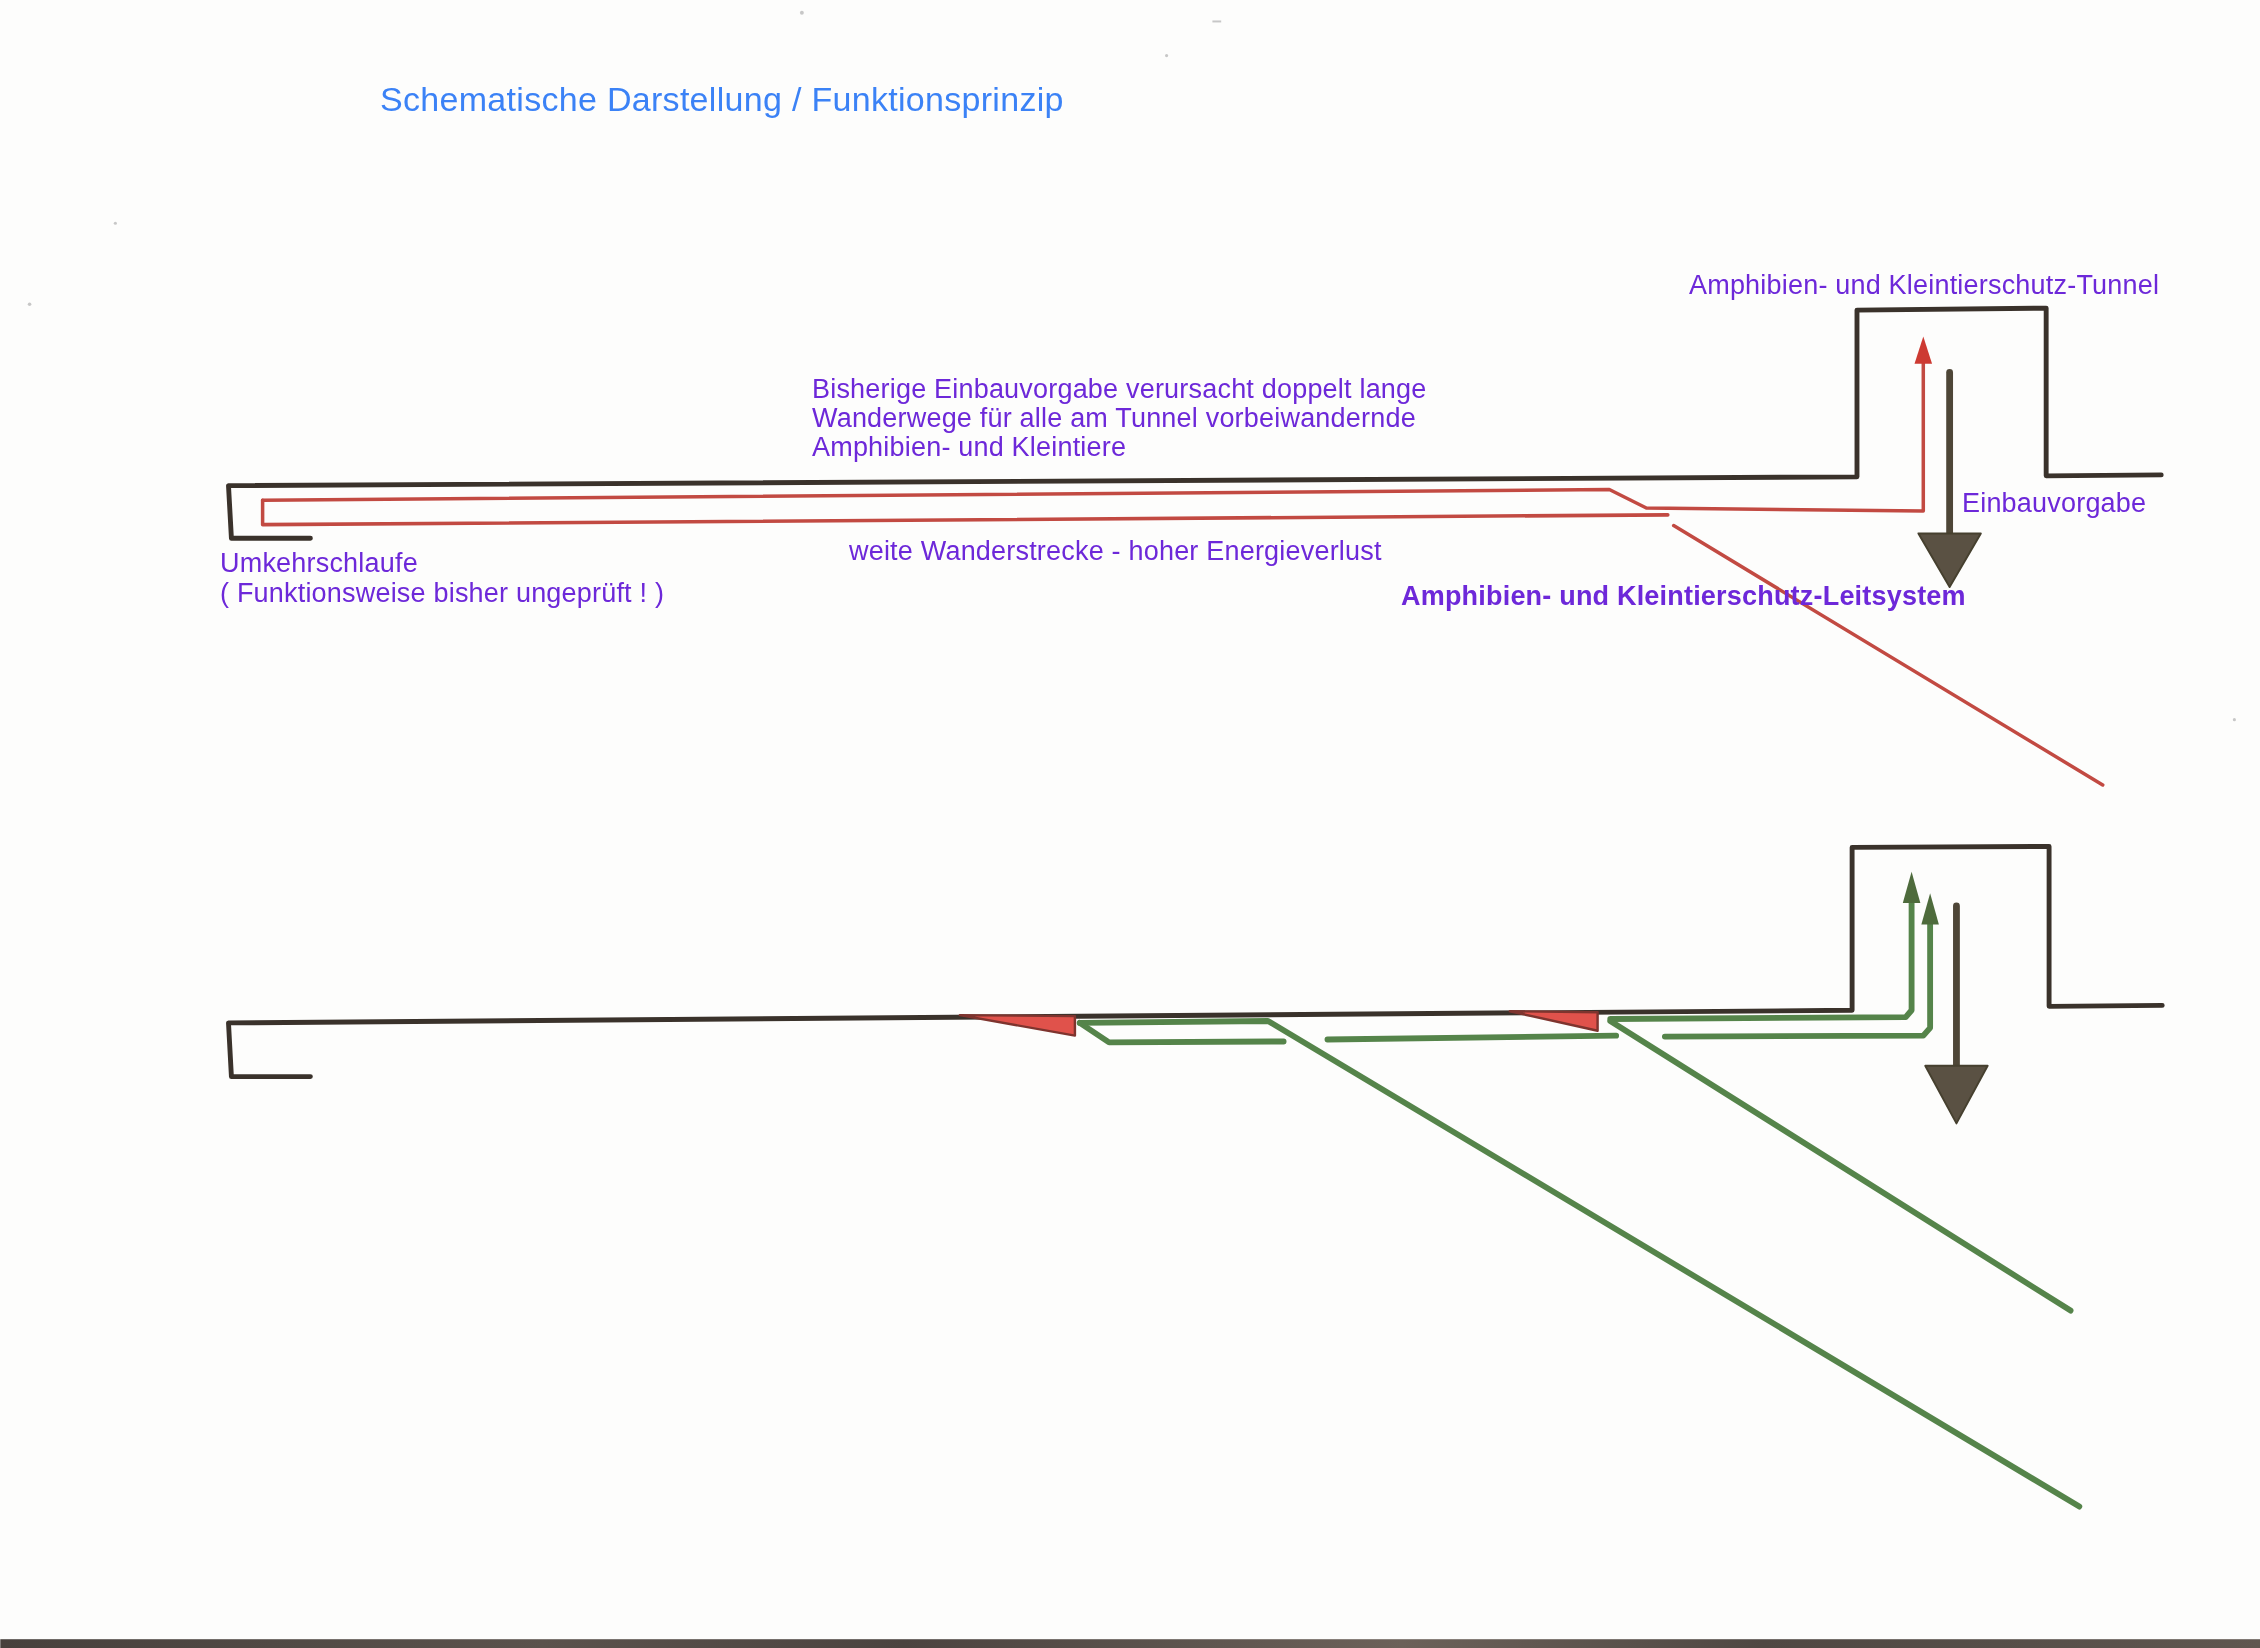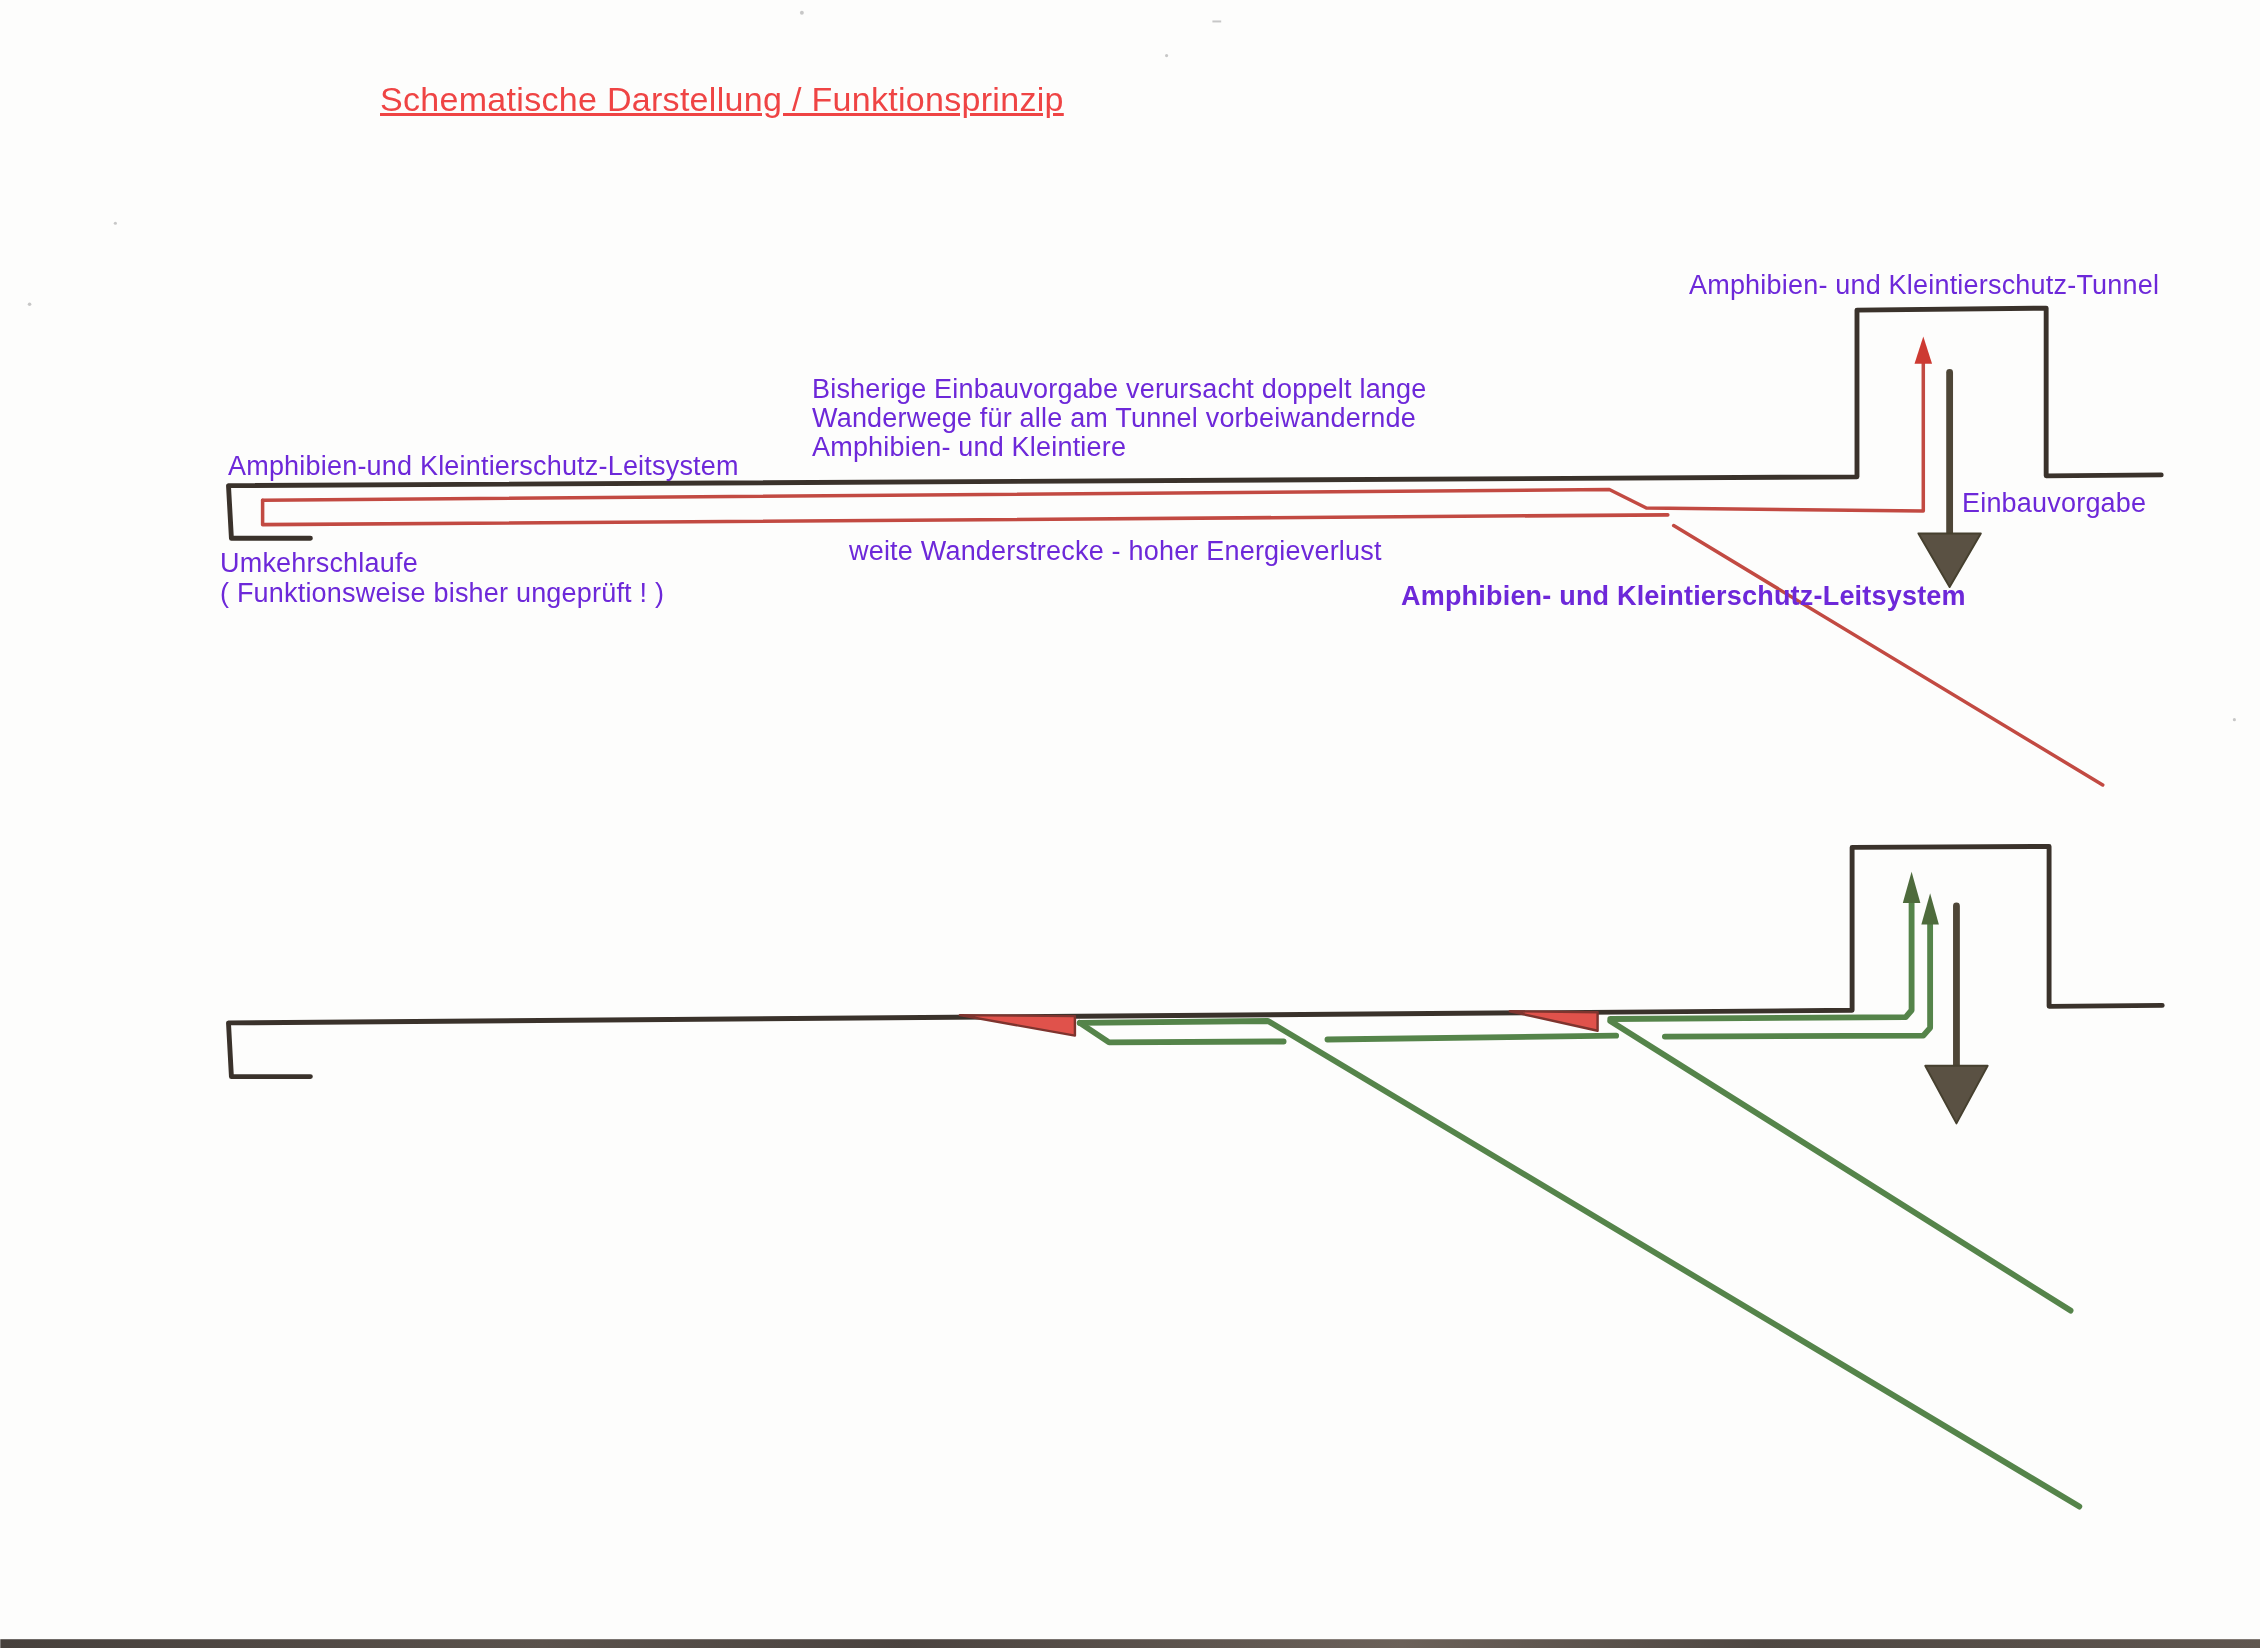--- a/index.html
+++ b/index.html
@@ -26,24 +26,23 @@
     color: #6d28d9;
     font-size: 27px;
     line-height: 30px;
     white-space: pre-line;
     letter-spacing: 0.2px;
   }
   .title {
     position: absolute;
     left: 380px; top: 80px;
     font-size: 34px;
-    color: #ef4444;
+    color: #3b82f6;
     letter-spacing: 0.3px;
     white-space: nowrap;
-    text-decoration: underline;
   }
   .lbl-tunnel        { left: 1689px; top: 270px; white-space: nowrap; }
   .lbl-einbau        { left: 812px;  top: 375px; line-height: 29px; }
   .lbl-leitsys-left  { left: 228px;  top: 451px; white-space: nowrap; }
   .lbl-umkehr        { left: 220px;  top: 548px; }
   .lbl-wander        { left: 809px;  top: 536px; white-space: nowrap; margin-left: 40px; }
   .lbl-zuleiter      { left: 1962px; top: 488px; white-space: nowrap; }
   .lbl-leitsys-right { left: 1401px; top: 581px; white-space: nowrap; font-weight: bold; }
 
   
@@ -123,21 +122,20 @@
   </svg>
 
   <div class="title">Schematische Darstellung / Funktionsprinzip</div>
 
   <div class="label lbl-tunnel">Amphibien- und Kleintierschutz-Tunnel</div>
 
   <div class="label lbl-einbau">Bisherige Einbauvorgabe verursacht doppelt lange
 Wanderwege für alle am Tunnel vorbeiwandernde
 Amphibien- und Kleintiere</div>
 
-  <div class="label lbl-leitsys-left">Amphibien-und Kleintierschutz-Leitsystem</div>
 
   <div class="label lbl-umkehr">Umkehrschlaufe
 ( Funktionsweise bisher ungeprüft ! )</div>
 
   <div class="label lbl-wander">weite Wanderstrecke - hoher Energieverlust</div>
 
   <div class="label lbl-zuleiter">Einbauvorgabe</div>
 
   <div class="label lbl-leitsys-right">Amphibien- und Kleintierschutz-Leitsystem</div>
 </div>

